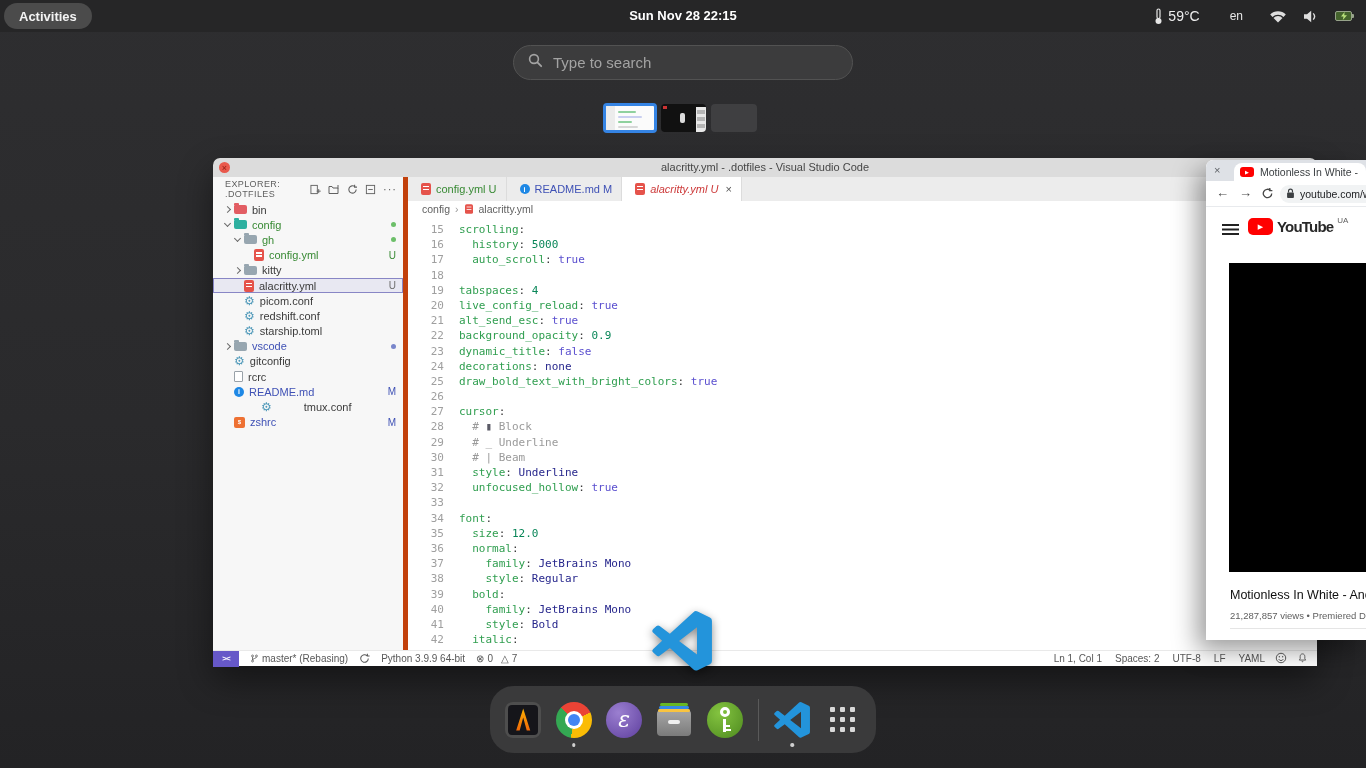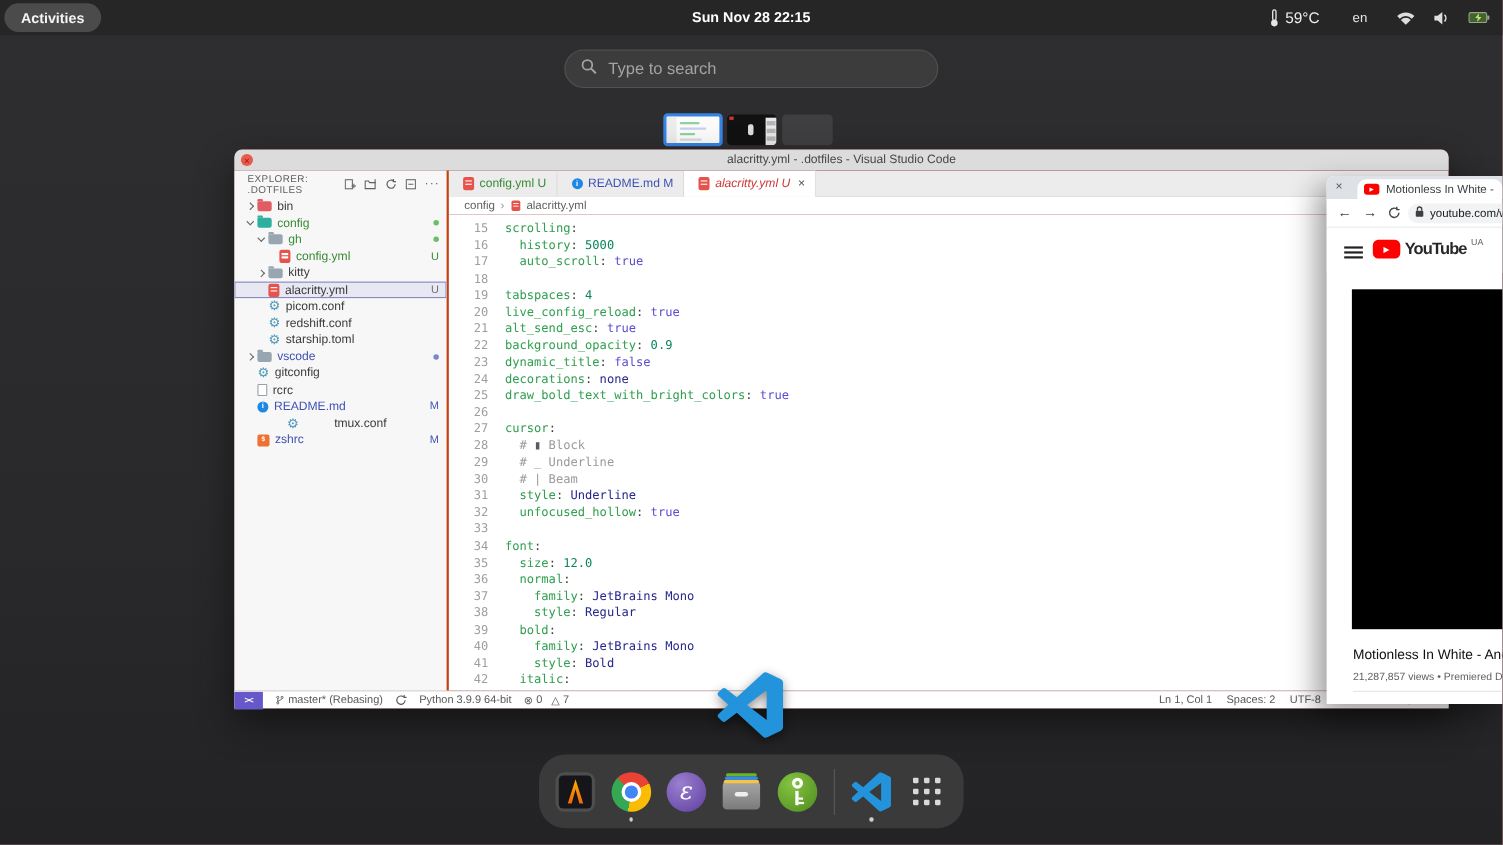--- a/index.html
+++ b/index.html
@@ -37,31 +37,31 @@
   .thumb1 .mini-side { position:absolute; left:0; top:0; width:9px; height:100%; background:#ececec; }
   .thumb1 .bar { position:absolute; height:2px; border-radius:1px; }
   .thumb2 { left:661px; top:4px; width:45px; height:28px; background:#111; }
   .thumb2 .vidcol { position:absolute; right:0; top:3px; width:10px; height:25px; background:#e8e8e8; }
   .thumb2 .sq { position:absolute; background:#b5b5b5; width:8px; height:4px; right:1px; }
   .thumb2 .fig { position:absolute; left:19px; top:9px; width:5px; height:10px; background:#dcdcdc; border-radius:2px; }
   .thumb2 .reddot { position:absolute; left:2px; top:2px; width:4px; height:3px; background:#c33; }
   .thumb3 { left:711px; top:4px; width:46px; height:28px; background:#3f3f41; }
 
   
-  .vsc { position:absolute; left:213px; top:136px; width:1104px; height:508px; border-radius:7px 7px 2px 2px;
-    box-shadow:0 14px 34px rgba(0,0,0,.45); background:#7f1d1d; font-size:11px; color:#3b3b3b; }
+  .vsc { position:absolute; left:213px; top:158px; width:1104px; height:508px; border-radius:7px 7px 2px 2px;
+    box-shadow:0 14px 34px rgba(0,0,0,.45); background:#000000; font-size:11px; color:#3b3b3b; }
   .vsc-titlebar { position:absolute; left:0; top:0; right:0; height:19px; background:#dcdcdc;
     border-radius:7px 7px 0 0; }
   .vsc-close { position:absolute; left:6px; top:4px; width:11px; height:11px; border-radius:50%;
     background:#e9594c; border:none; cursor:pointer; color:#8e1b12; font-size:9px; line-height:10px; text-align:center; padding:0; }
   .g-close::before { content:"×"; }
   .vsc-title { text-align:center; line-height:19px; color:#464646; font-size:11px; }
 
   .vsc-side { position:absolute; left:0; top:19px; width:195px; bottom:16px; background:#f7f7f7;
-    border-right:2px solid #c2410c; overflow:hidden; }
+    border-right:5px solid #c2410c; overflow:hidden; }
   .exp-head { display:flex; align-items:center; height:24px; padding:0 6px 0 12px; }
   .exp-title { font-size:9px; letter-spacing:.4px; color:#5f5f5f; flex:1; }
   .exp-act { display:flex; gap:7px; align-items:center; color:#616161; }
   .exp-act .a { cursor:pointer; display:inline-flex; }
   .g-more::before { content:"···"; letter-spacing:1px; }
 
   .tree { position:absolute; left:0; top:25px; right:0; }
   .trow { display:flex; align-items:center; height:15.2px; padding-right:7px; cursor:pointer; position:relative; }
   .trow.sel { background:#e8e8f2; outline:1px solid #8886c5; outline-offset:-1px; }
   .trow .lbl { margin-left:5px; white-space:nowrap; overflow:hidden; flex:1; color:#3b3b3b; }

